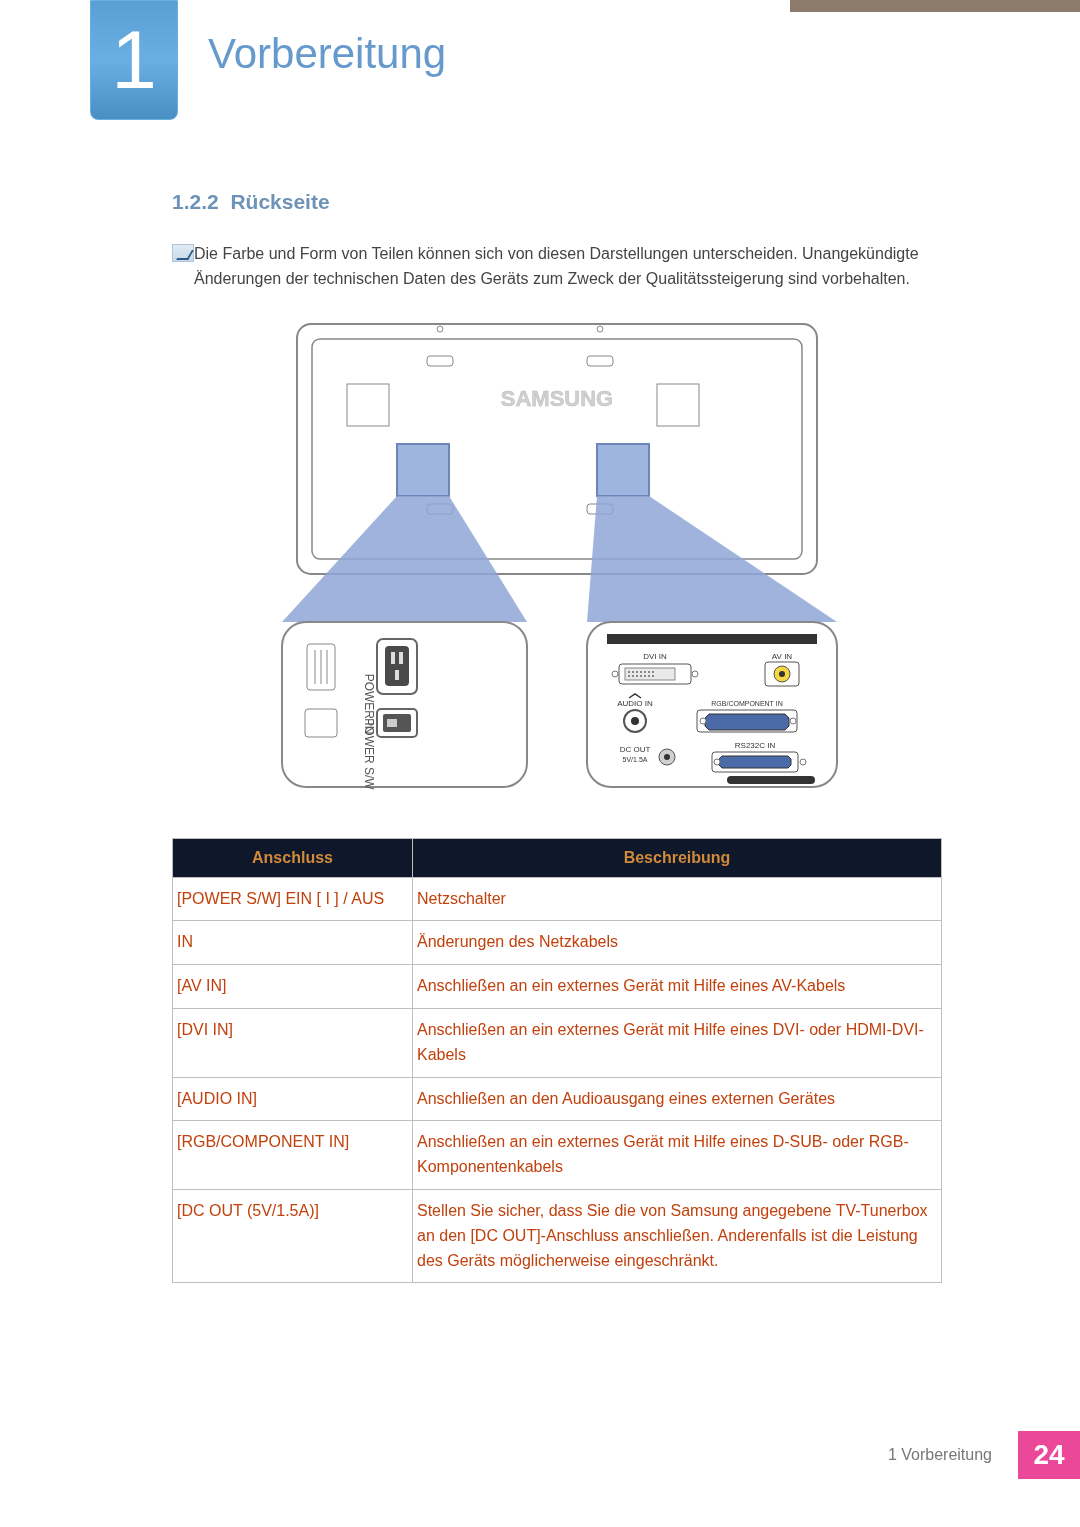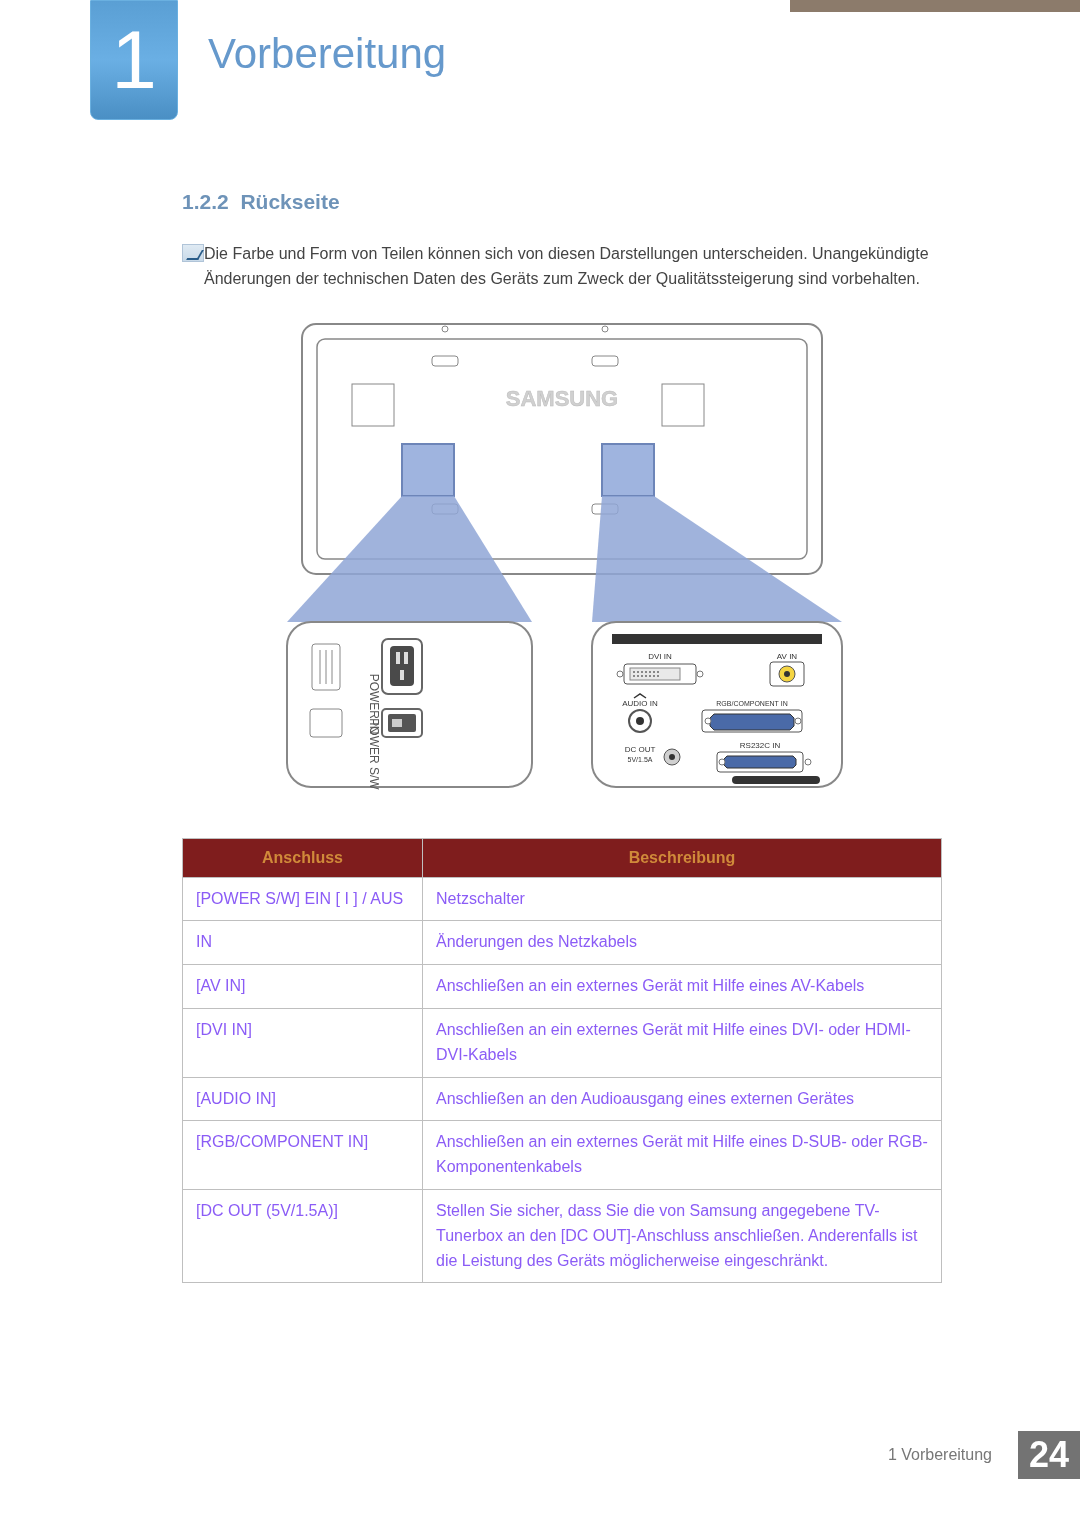--- a/index.html
+++ b/index.html
@@ -36,21 +36,21 @@
   }
   .chapter-title {
     position: absolute;
     top: 30px; left: 208px;
     font-size: 42px;
     color: #6699cc;
     font-weight: normal;
   }
   .body-regions {
     position: absolute;
-    top: 190px; left: 182px; right: 138px;
+    top: 190px; left: 172px; right: 138px;
   }
   .section-heading {
     color: #6e93b8;
     font-size: 21px;
     font-weight: bold;
     margin-bottom: 28px;
   }
   .note-row {
     display: flex;
     gap: 0;
@@ -82,50 +82,50 @@
     margin: 0 auto 24px auto;
     width: 600px;
   }
   .diagram-wrap svg { display: block; }
   table.port-table {
     width: 100%;
     border-collapse: collapse;
     font-size: 16px;
   }
   table.port-table th {
-    background: #7f1d1d;
+    background: #0f172a;
     color: #d08a3a;
     font-weight: bold;
     text-align: center;
     padding: 10px 28px;
     border: 1px solid #bfbfbf;
   }
   table.port-table td {
-    padding: 9px 13px;
+    padding: 9px 4px;
     border: 1px solid #bfbfbf;
     vertical-align: top;
     line-height: 1.55;
-    color: #8b5cf6;
+    color: #c2410c;
   }
   table.port-table td.col-port { width: 240px; }
   .footer {
     position: absolute;
     bottom: 48px; right: 0;
     display: flex;
     align-items: center;
   }
   .footer-label {
     font-size: 16px;
     color: #777;
     margin-right: 26px;
   }
   .footer-page {
-    background: #737373;
+    background: #ec4899;
     color: #fff;
-    font-size: 36px;
+    font-size: 28px;
     font-weight: bold;
     width: 62px; height: 48px;
     display: flex;
     align-items: center;
     justify-content: center;
   }
 </style>
 </head>
 <body>
 

